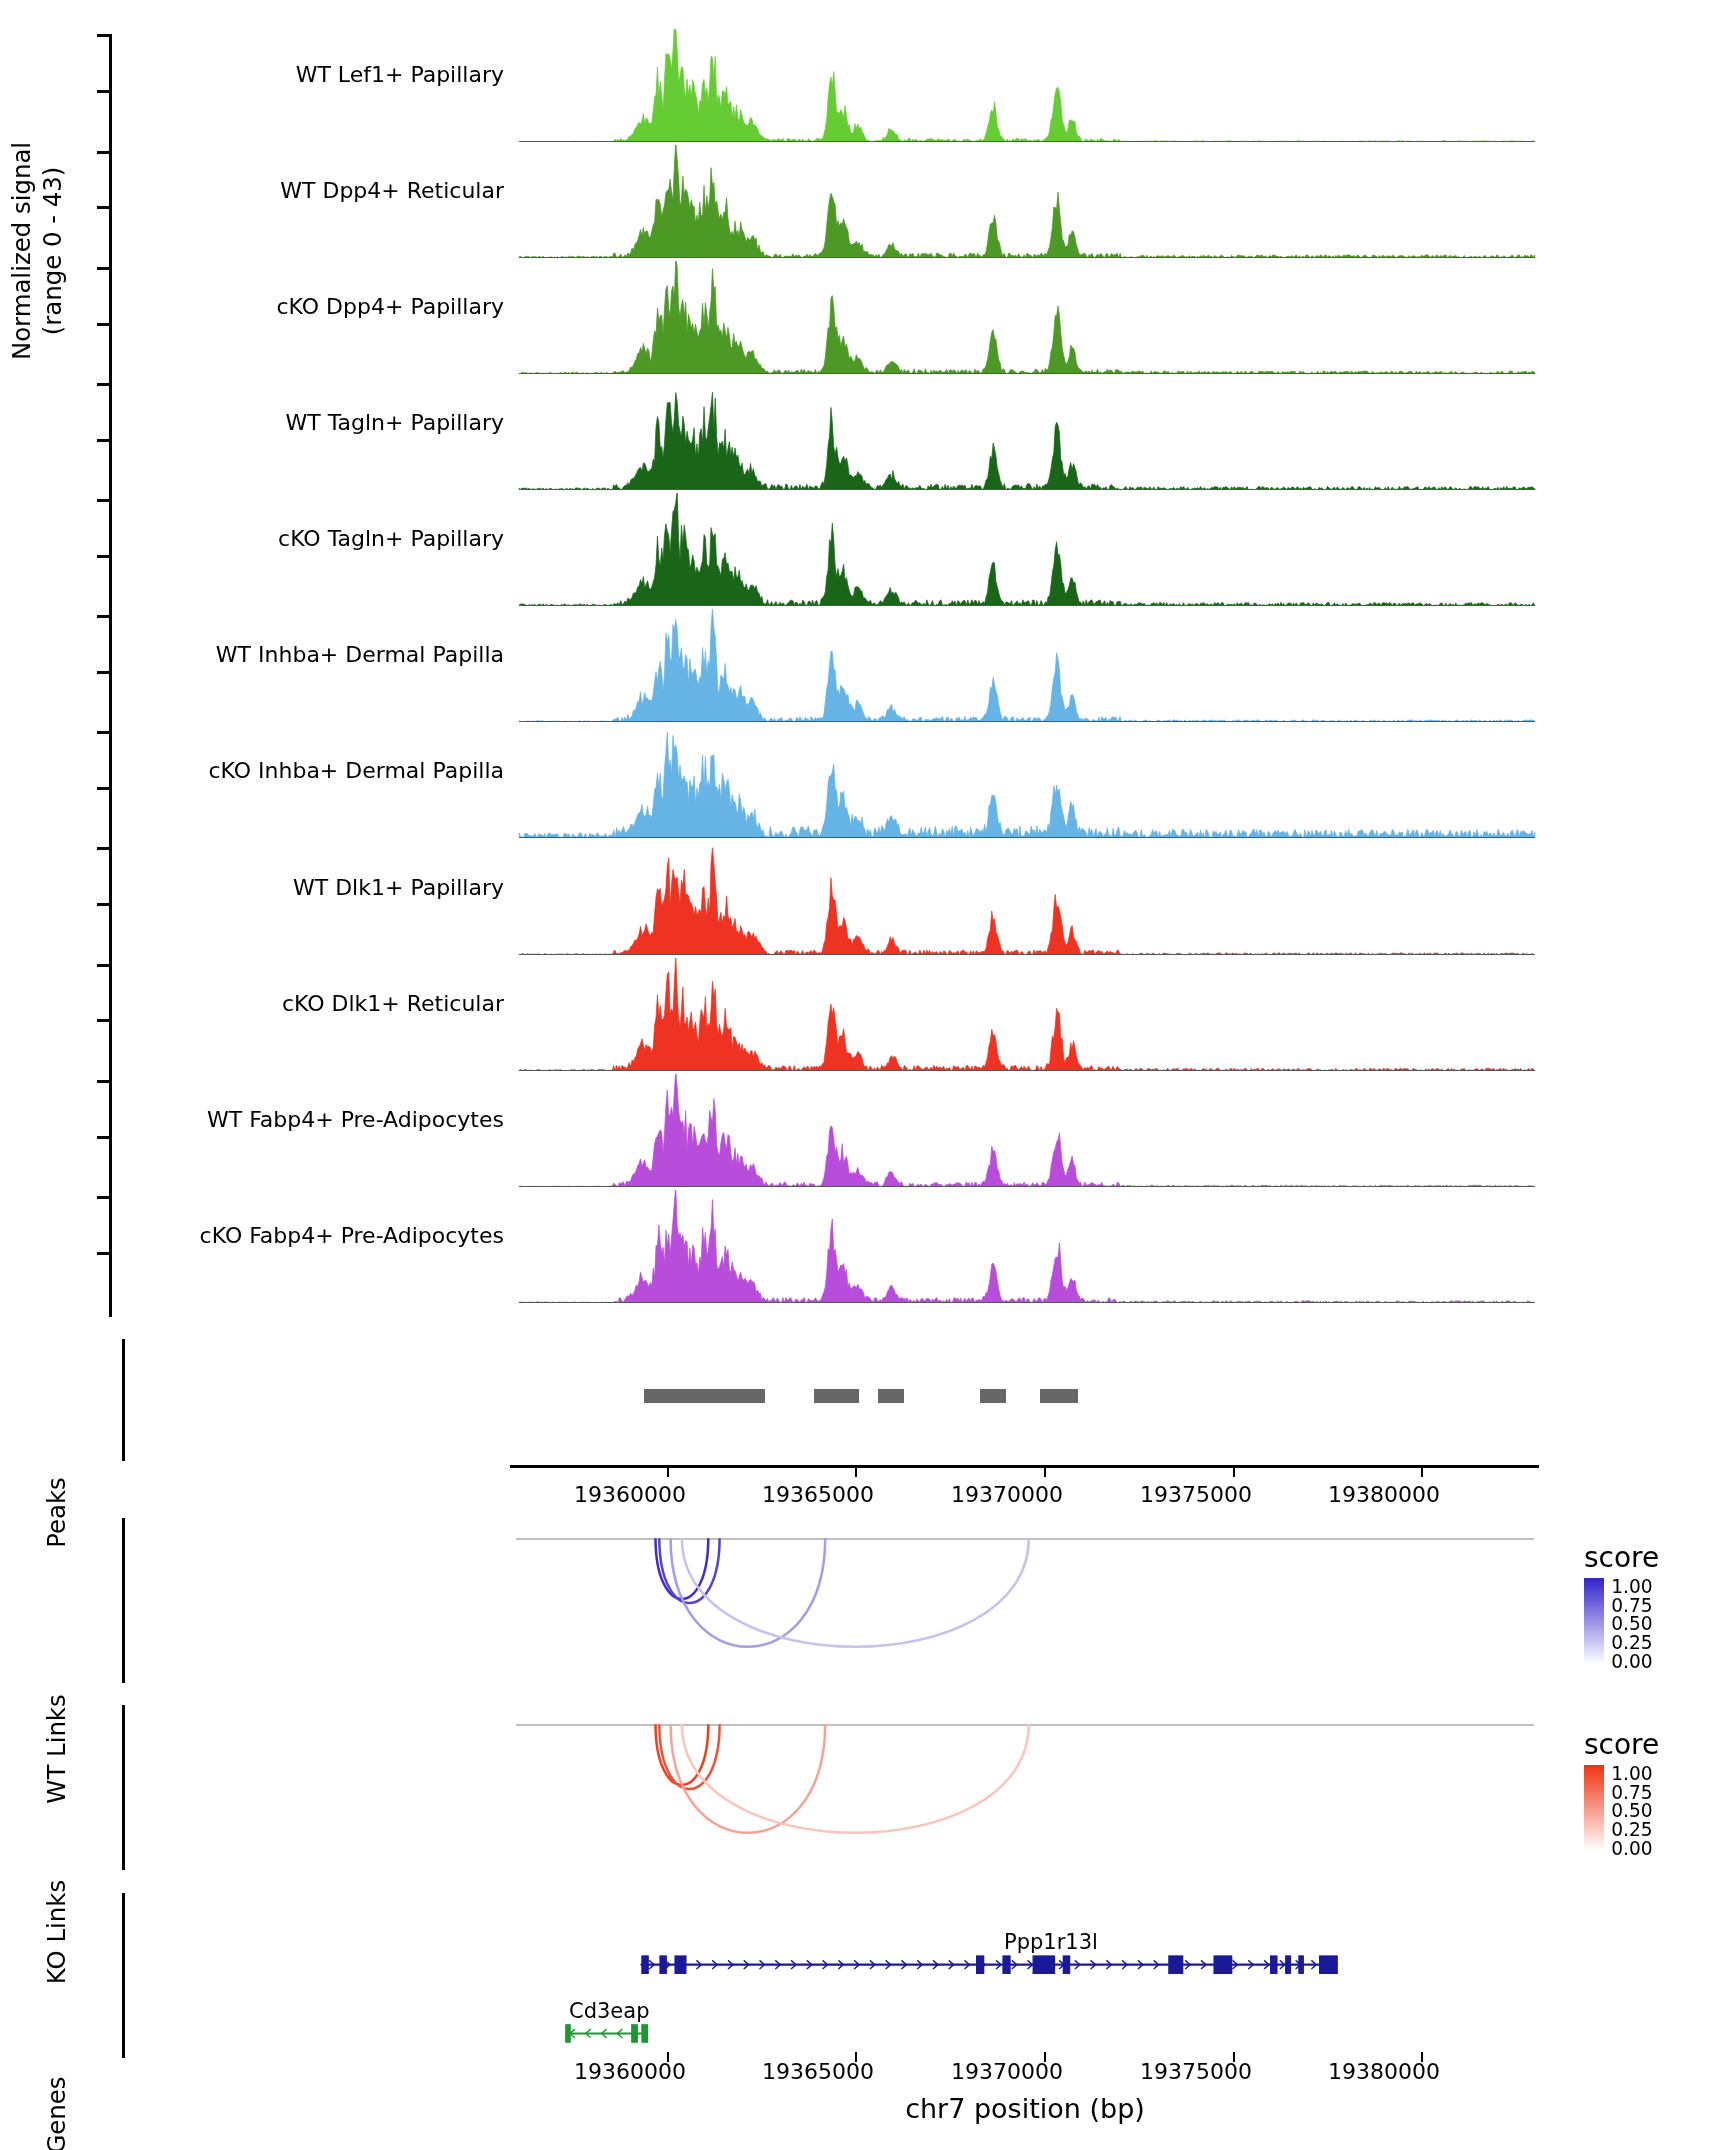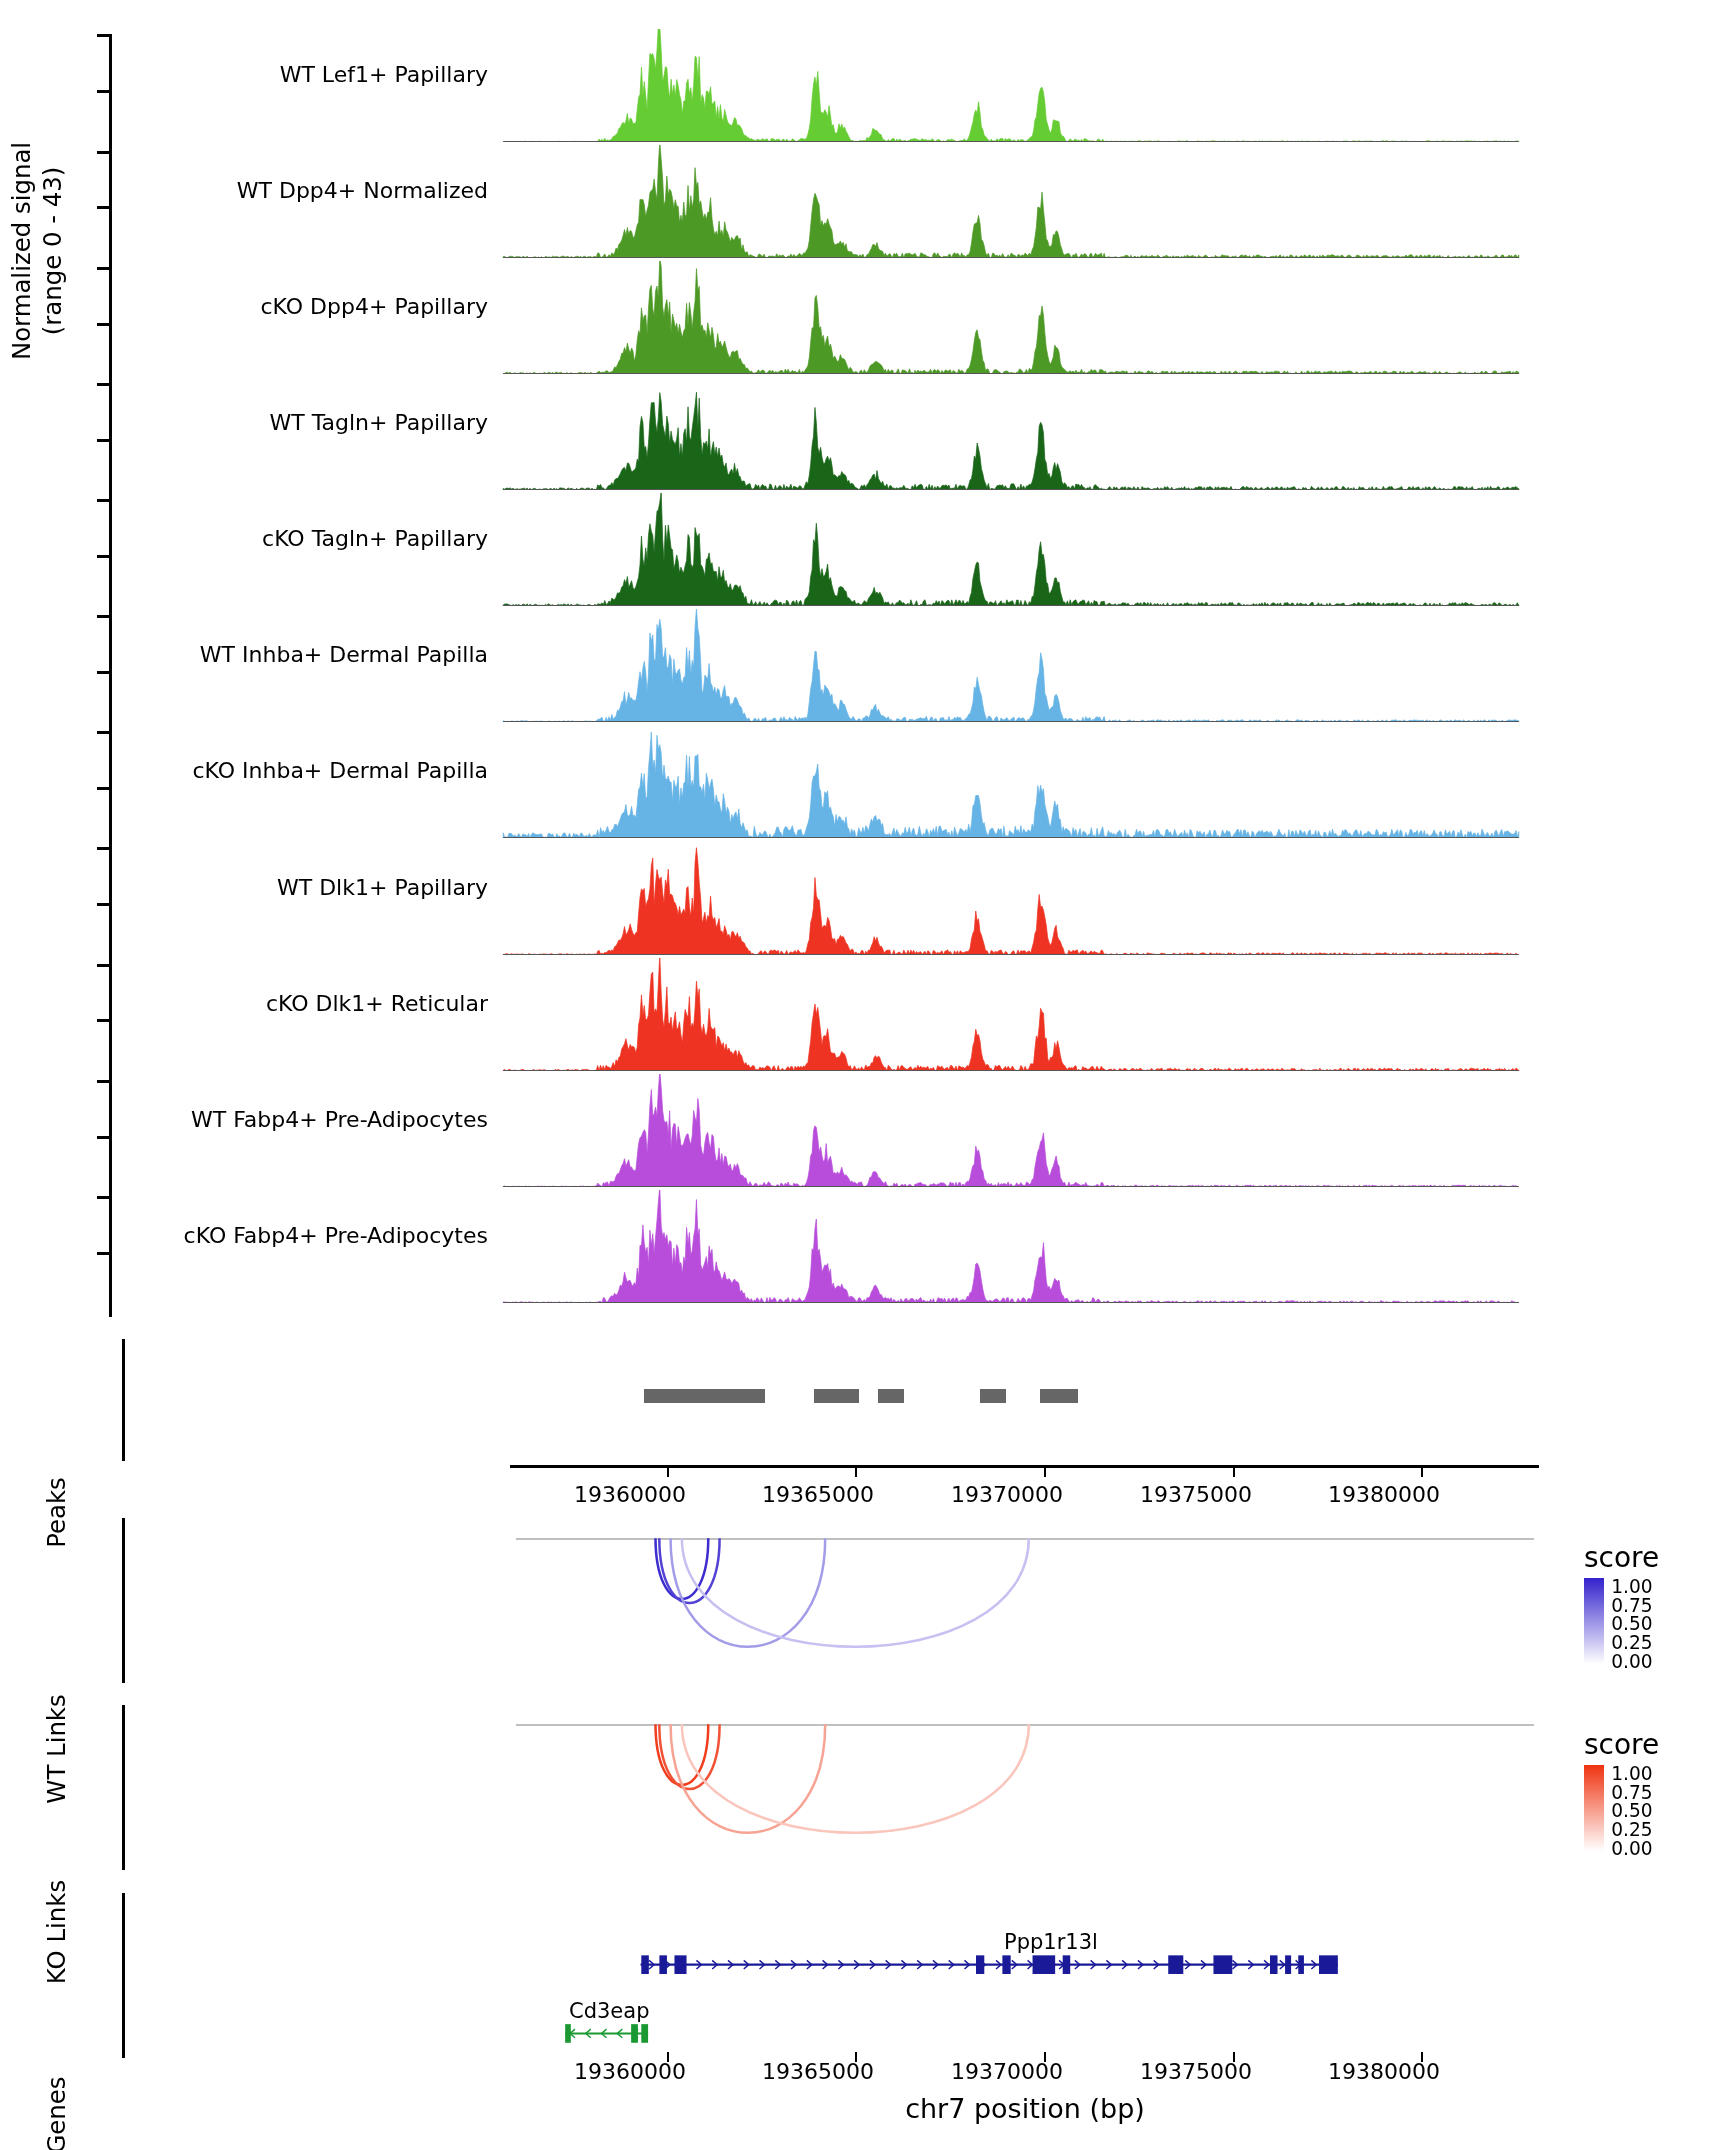--- a/index.html
+++ b/index.html
@@ -51,21 +51,21 @@
   .tick {
     position: absolute;
     background: #000000;
     height: 2.9px;
     width: 13px;
   }
 
   
   .track {
     position: absolute;
-    left: 108px;
+    left: 124px;
     width: 1434px;
     height: 113px;
   }
   .track-label {
     position: absolute;
     left: 0px;
     top: 33px;
     width: 380px;
     text-align: right;
     font-size: 22px;
@@ -173,21 +173,21 @@
       <div class="track" style="top: 29px;">
         <div class="track-label">WT Lef1+ Papillary</div>
         <div class="track-plot">
           <svg width="1018" height="113" viewBox="0 0 1420 158">
             <path d="M 0 158 L 0.0 157.8 L 2.0 157.4 L 3.9 157.5 L 5.9 157.4 L 7.9 157.8 L 9.9 157.3 L 11.8 158.0 L 13.8 157.5 L 15.8 157.4 L 17.8 157.2 L 19.7 157.7 L 21.7 157.7 L 23.7 157.0 L 25.6 158.0 L 27.6 157.9 L 29.6 157.0 L 31.6 157.0 L 33.5 157.5 L 35.5 157.7 L 37.5 157.6 L 39.4 157.0 L 41.4 157.3 L 43.4 157.6 L 45.4 157.2 L 47.3 157.3 L 49.3 157.3 L 51.3 157.0 L 53.3 157.2 L 55.2 157.3 L 57.2 157.3 L 59.2 157.8 L 61.1 157.9 L 63.1 157.4 L 65.1 157.0 L 67.1 157.9 L 69.0 157.3 L 71.0 157.2 L 73.0 157.7 L 74.9 157.2 L 76.9 157.0 L 78.9 157.1 L 80.9 157.9 L 82.8 157.9 L 84.8 157.1 L 86.8 157.8 L 88.8 157.5 L 90.7 157.7 L 92.7 157.8 L 94.7 157.0 L 96.6 157.6 L 98.6 157.1 L 100.6 157.0 L 102.6 157.7 L 104.5 157.0 L 106.5 157.4 L 108.5 157.2 L 110.4 157.1 L 112.4 157.8 L 114.4 158.0 L 116.4 157.8 L 118.3 157.9 L 120.3 157.4 L 122.3 157.6 L 124.2 157.3 L 126.2 157.5 L 128.2 157.5 L 130.2 157.7 L 132.1 156.8 L 134.1 154.1 L 136.1 156.1 L 138.1 154.1 L 140.0 156.5 L 142.0 152.9 L 144.0 155.8 L 145.9 155.1 L 147.9 155.9 L 149.9 154.8 L 151.9 153.7 L 153.8 149.9 L 155.8 149.9 L 157.8 147.2 L 159.8 145.8 L 161.7 139.2 L 163.7 137.8 L 165.7 133.2 L 167.6 130.4 L 169.6 133.3 L 171.6 128.6 L 173.6 118.0 L 175.5 132.6 L 177.5 124.5 L 179.5 125.8 L 181.4 132.6 L 183.4 131.6 L 185.4 131.8 L 187.4 112.9 L 189.3 95.9 L 191.3 91.4 L 193.3 53.1 L 195.3 92.9 L 197.2 73.5 L 199.2 92.5 L 201.2 112.9 L 203.1 72.3 L 205.1 34.3 L 207.1 35.9 L 209.1 34.6 L 211.0 41.3 L 213.0 56.3 L 215.0 30.4 L 216.9 -4.8 L 218.9 -4.8 L 220.9 30.1 L 222.9 73.8 L 224.8 65.7 L 226.8 52.8 L 228.8 53.9 L 230.8 82.9 L 232.7 97.5 L 234.7 70.1 L 236.7 90.9 L 238.6 78.2 L 240.6 94.6 L 242.6 70.7 L 244.6 79.0 L 246.5 91.5 L 248.5 98.8 L 250.5 118.8 L 252.4 100.9 L 254.4 100.3 L 256.4 75.7 L 258.4 70.2 L 260.3 91.4 L 262.3 82.0 L 264.3 101.9 L 266.3 77.3 L 268.2 38.2 L 270.2 39.8 L 272.2 69.8 L 274.1 38.5 L 276.1 103.3 L 278.1 91.8 L 280.1 96.6 L 282.0 110.7 L 284.0 86.7 L 286.0 87.1 L 287.9 92.1 L 289.9 80.8 L 291.9 105.2 L 293.9 103.7 L 295.8 100.6 L 297.8 124.0 L 299.8 108.2 L 301.8 125.8 L 303.7 105.8 L 305.7 124.0 L 307.7 129.4 L 309.6 112.4 L 311.6 121.1 L 313.6 129.5 L 315.6 132.8 L 317.5 133.6 L 319.5 135.7 L 321.5 130.6 L 323.4 123.7 L 325.4 126.0 L 327.4 135.1 L 329.4 133.8 L 331.3 136.0 L 333.3 139.2 L 335.3 145.4 L 337.3 148.8 L 339.2 148.9 L 341.2 151.6 L 343.2 152.1 L 345.1 154.1 L 347.1 153.2 L 349.1 154.8 L 351.1 155.3 L 353.0 156.4 L 355.0 154.3 L 357.0 154.4 L 358.9 155.5 L 360.9 155.3 L 362.9 153.1 L 364.9 155.2 L 366.8 154.5 L 368.8 153.5 L 370.8 156.3 L 372.8 158.0 L 374.7 153.3 L 376.7 153.4 L 378.7 154.1 L 380.6 155.7 L 382.6 154.4 L 384.6 154.1 L 386.6 155.0 L 388.5 157.6 L 390.5 154.5 L 392.5 154.3 L 394.4 157.4 L 396.4 153.8 L 398.4 157.1 L 400.4 156.2 L 402.3 157.0 L 404.3 153.4 L 406.3 155.0 L 408.2 156.3 L 410.2 157.4 L 412.2 156.2 L 414.2 154.8 L 416.1 153.3 L 418.1 153.0 L 420.1 154.0 L 422.1 153.7 L 424.0 153.4 L 426.0 147.2 L 428.0 138.7 L 429.9 125.9 L 431.9 96.4 L 433.9 76.7 L 435.9 67.2 L 437.8 79.6 L 439.8 59.4 L 441.8 88.4 L 443.8 115.2 L 445.7 116.8 L 447.7 118.1 L 449.7 112.8 L 451.6 116.5 L 453.6 123.6 L 455.6 107.1 L 457.6 121.2 L 459.5 136.3 L 461.5 133.6 L 463.5 144.3 L 465.4 145.9 L 467.4 144.2 L 469.4 132.5 L 471.4 139.1 L 473.3 132.8 L 475.3 139.2 L 477.3 136.9 L 479.3 142.9 L 481.2 146.1 L 483.2 150.8 L 485.2 154.2 L 487.1 156.2 L 489.1 155.9 L 491.1 157.7 L 493.1 157.0 L 495.0 157.7 L 497.0 157.0 L 499.0 155.8 L 500.9 156.2 L 502.9 156.0 L 504.9 156.0 L 506.9 155.9 L 508.8 151.5 L 510.8 153.8 L 512.8 150.0 L 514.8 147.6 L 516.7 139.2 L 518.7 140.2 L 520.7 142.2 L 522.6 141.9 L 524.6 145.0 L 526.6 147.3 L 528.6 147.9 L 530.5 154.0 L 532.5 154.4 L 534.5 156.4 L 536.4 157.4 L 538.4 154.5 L 540.4 156.8 L 542.4 155.1 L 544.3 153.2 L 546.3 152.9 L 548.3 157.5 L 550.3 153.9 L 552.2 157.1 L 554.2 153.7 L 556.2 155.6 L 558.1 156.6 L 560.1 156.4 L 562.1 155.4 L 564.1 158.0 L 566.0 156.2 L 568.0 155.6 L 570.0 154.0 L 571.9 154.2 L 573.9 153.6 L 575.9 153.3 L 577.9 154.1 L 579.8 155.0 L 581.8 155.5 L 583.8 155.7 L 585.8 153.0 L 587.7 155.3 L 589.7 154.7 L 591.7 154.9 L 593.6 156.0 L 595.6 155.2 L 597.6 155.9 L 599.6 153.5 L 601.5 154.8 L 603.5 157.7 L 605.5 156.4 L 607.4 154.6 L 609.4 154.6 L 611.4 156.2 L 613.4 157.6 L 615.3 156.3 L 617.3 157.5 L 619.3 157.0 L 621.3 154.6 L 623.2 155.0 L 625.2 155.2 L 627.2 153.7 L 629.1 155.8 L 631.1 155.4 L 633.1 157.3 L 635.1 157.4 L 637.0 157.0 L 639.0 155.8 L 641.0 156.0 L 642.9 155.7 L 644.9 153.4 L 646.9 156.4 L 648.9 155.3 L 650.8 151.8 L 652.8 145.7 L 654.8 137.5 L 656.8 130.5 L 658.7 118.7 L 660.7 113.3 L 662.7 117.8 L 664.6 101.7 L 666.6 116.7 L 668.6 136.6 L 670.6 140.6 L 672.5 148.6 L 674.5 150.3 L 676.5 153.1 L 678.4 155.0 L 680.4 157.8 L 682.4 154.0 L 684.4 156.8 L 686.3 156.1 L 688.3 157.0 L 690.3 153.4 L 692.3 155.9 L 694.2 153.9 L 696.2 153.2 L 698.2 152.9 L 700.1 157.2 L 702.1 153.0 L 704.1 155.0 L 706.1 154.1 L 708.0 153.3 L 710.0 155.1 L 712.0 156.7 L 713.9 154.9 L 715.9 156.2 L 717.9 157.7 L 719.9 154.4 L 721.8 156.1 L 723.8 154.7 L 725.8 154.8 L 727.7 155.4 L 729.7 157.5 L 731.7 156.4 L 733.7 154.7 L 735.6 153.1 L 737.6 150.9 L 739.6 150.3 L 741.6 142.4 L 743.5 127.3 L 745.5 123.0 L 747.5 104.8 L 749.4 89.8 L 751.4 82.7 L 753.4 81.6 L 755.4 88.4 L 757.3 102.8 L 759.3 126.9 L 761.3 134.0 L 763.3 141.2 L 765.2 145.7 L 767.2 140.3 L 769.2 127.1 L 771.1 127.5 L 773.1 128.5 L 775.1 128.7 L 777.1 129.6 L 779.0 144.4 L 781.0 149.2 L 783.0 149.8 L 784.9 152.3 L 786.9 157.6 L 788.9 157.0 L 790.9 156.1 L 792.8 153.5 L 794.8 155.6 L 796.8 157.1 L 798.8 154.3 L 800.7 154.0 L 802.7 156.1 L 804.7 155.0 L 806.6 157.7 L 808.6 154.3 L 810.6 157.7 L 812.6 153.0 L 814.5 153.8 L 816.5 154.8 L 818.5 156.3 L 820.4 156.6 L 822.4 156.5 L 824.4 156.1 L 826.4 157.2 L 828.3 157.9 L 830.3 155.7 L 832.3 153.6 L 834.3 155.1 L 836.2 157.5 L 838.2 154.0 L 840.2 156.9 L 842.1 157.3 L 844.1 156.6 L 846.1 157.4 L 848.1 157.7 L 850.0 156.6 L 852.0 157.7 L 854.0 157.5 L 855.9 156.6 L 857.9 157.8 L 859.9 156.6 L 861.9 157.9 L 863.8 156.5 L 865.8 157.5 L 867.8 157.0 L 869.8 156.7 L 871.7 157.5 L 873.7 158.0 L 875.7 156.7 L 877.6 157.1 L 879.6 156.7 L 881.6 157.3 L 883.6 156.9 L 885.5 157.7 L 887.5 156.4 L 889.5 156.3 L 891.4 156.5 L 893.4 157.4 L 895.4 157.8 L 897.4 156.3 L 899.3 157.1 L 901.3 156.5 L 903.3 156.7 L 905.2 156.3 L 907.2 157.2 L 909.2 157.5 L 911.2 156.4 L 913.1 157.4 L 915.1 156.4 L 917.1 156.6 L 919.1 157.8 L 921.0 157.0 L 923.0 157.9 L 925.0 157.6 L 926.9 156.8 L 928.9 157.7 L 930.9 156.8 L 932.9 157.5 L 934.8 157.5 L 936.8 157.5 L 938.8 158.0 L 940.8 156.9 L 942.7 157.4 L 944.7 156.3 L 946.7 156.7 L 948.6 157.3 L 950.6 156.5 L 952.6 157.9 L 954.6 156.4 L 956.5 156.3 L 958.5 157.6 L 960.5 157.5 L 962.4 157.3 L 964.4 157.2 L 966.4 157.7 L 968.4 157.4 L 970.3 157.0 L 972.3 156.4 L 974.3 157.7 L 976.3 156.8 L 978.2 157.1 L 980.2 157.9 L 982.2 156.9 L 984.1 156.9 L 986.1 157.1 L 988.1 157.0 L 990.1 156.7 L 992.0 156.4 L 994.0 156.3 L 996.0 157.0 L 997.9 157.3 L 999.9 157.0 L 1001.9 158.0 L 1003.9 156.4 L 1005.8 157.8 L 1007.8 156.5 L 1009.8 156.9 L 1011.8 157.5 L 1013.7 156.6 L 1015.7 157.6 L 1017.7 156.9 L 1019.6 157.8 L 1021.6 157.1 L 1023.6 157.5 L 1025.6 156.7 L 1027.5 156.6 L 1029.5 157.7 L 1031.5 157.6 L 1033.4 156.5 L 1035.4 156.3 L 1037.4 157.2 L 1039.4 157.1 L 1041.3 156.7 L 1043.3 157.6 L 1045.3 157.5 L 1047.3 157.9 L 1049.2 157.8 L 1051.2 156.4 L 1053.2 158.0 L 1055.1 157.5 L 1057.1 156.5 L 1059.1 157.8 L 1061.1 156.4 L 1063.0 157.3 L 1065.0 157.1 L 1067.0 157.1 L 1068.9 157.2 L 1070.9 157.0 L 1072.9 156.6 L 1074.9 157.3 L 1076.8 156.8 L 1078.8 157.8 L 1080.8 156.5 L 1082.8 157.8 L 1084.7 157.2 L 1086.7 156.8 L 1088.7 156.6 L 1090.6 156.3 L 1092.6 157.6 L 1094.6 157.8 L 1096.6 156.4 L 1098.5 157.4 L 1100.5 157.5 L 1102.5 156.7 L 1104.4 157.8 L 1106.4 157.2 L 1108.4 156.8 L 1110.4 157.4 L 1112.3 156.8 L 1114.3 157.7 L 1116.3 156.6 L 1118.3 156.7 L 1120.2 157.8 L 1122.2 156.7 L 1124.2 157.1 L 1126.1 156.7 L 1128.1 157.2 L 1130.1 157.8 L 1132.1 157.0 L 1134.0 157.3 L 1136.0 157.4 L 1138.0 157.4 L 1139.9 156.5 L 1141.9 157.4 L 1143.9 157.2 L 1145.9 157.8 L 1147.8 157.4 L 1149.8 157.3 L 1151.8 156.4 L 1153.8 158.0 L 1155.7 156.9 L 1157.7 157.7 L 1159.7 156.6 L 1161.6 157.3 L 1163.6 157.8 L 1165.6 157.0 L 1167.6 157.9 L 1169.5 157.4 L 1171.5 157.3 L 1173.5 158.0 L 1175.4 156.3 L 1177.4 157.1 L 1179.4 156.4 L 1181.4 157.4 L 1183.3 157.7 L 1185.3 157.9 L 1187.3 156.8 L 1189.3 156.4 L 1191.2 156.6 L 1193.2 157.6 L 1195.2 156.7 L 1197.1 156.4 L 1199.1 157.1 L 1201.1 157.3 L 1203.1 156.8 L 1205.0 157.1 L 1207.0 156.4 L 1209.0 157.2 L 1210.9 156.8 L 1212.9 156.5 L 1214.9 156.5 L 1216.9 157.8 L 1218.8 157.8 L 1220.8 157.7 L 1222.8 157.7 L 1224.8 157.3 L 1226.7 157.8 L 1228.7 156.3 L 1230.7 156.4 L 1232.6 157.0 L 1234.6 156.3 L 1236.6 156.4 L 1238.6 157.7 L 1240.5 157.8 L 1242.5 156.5 L 1244.5 156.7 L 1246.4 157.1 L 1248.4 156.9 L 1250.4 157.7 L 1252.4 158.0 L 1254.3 157.6 L 1256.3 156.4 L 1258.3 157.2 L 1260.3 157.1 L 1262.2 156.5 L 1264.2 157.0 L 1266.2 157.6 L 1268.1 157.3 L 1270.1 157.1 L 1272.1 157.8 L 1274.1 156.8 L 1276.0 157.6 L 1278.0 157.8 L 1280.0 157.6 L 1281.9 157.9 L 1283.9 157.5 L 1285.9 157.6 L 1287.9 157.7 L 1289.8 157.0 L 1291.8 156.4 L 1293.8 156.4 L 1295.8 156.4 L 1297.7 157.7 L 1299.7 157.1 L 1301.7 157.3 L 1303.6 157.1 L 1305.6 156.7 L 1307.6 156.9 L 1309.6 157.8 L 1311.5 156.8 L 1313.5 156.6 L 1315.5 156.3 L 1317.4 157.6 L 1319.4 157.0 L 1321.4 156.6 L 1323.4 157.6 L 1325.3 156.4 L 1327.3 157.3 L 1329.3 157.3 L 1331.3 157.6 L 1333.2 156.5 L 1335.2 157.3 L 1337.2 156.7 L 1339.1 157.2 L 1341.1 156.5 L 1343.1 157.3 L 1345.1 156.8 L 1347.0 156.4 L 1349.0 156.5 L 1351.0 156.6 L 1352.9 156.5 L 1354.9 156.7 L 1356.9 157.1 L 1358.9 156.6 L 1360.8 157.4 L 1362.8 157.7 L 1364.8 156.8 L 1366.8 157.9 L 1368.7 157.9 L 1370.7 157.8 L 1372.7 156.5 L 1374.6 157.8 L 1376.6 156.3 L 1378.6 157.7 L 1380.6 156.7 L 1382.5 157.8 L 1384.5 156.7 L 1386.5 156.7 L 1388.4 156.3 L 1390.4 156.9 L 1392.4 157.5 L 1394.4 156.4 L 1396.3 157.5 L 1398.3 157.1 L 1400.3 156.5 L 1402.3 157.8 L 1404.2 156.8 L 1406.2 156.9 L 1408.2 157.6 L 1410.1 157.9 L 1412.1 157.8 L 1414.1 157.4 L 1416.1 156.6 L 1418.0 156.6 L 1420.0 156.7 L 1420 158 Z" fill="#66cc33" stroke="#66cc33" stroke-width="1"></path>
             <line x1="0" y1="157.5" x2="1420" y2="157.5" stroke="#555555" stroke-width="1.5"></line>
           </svg>
         </div>
       </div>
       <div class="track" style="top: 145px;">
-        <div class="track-label">WT Dpp4+ Normalized</div>
+        <div class="track-label">WT Dpp4+ Reticular</div>
         <div class="track-plot">
           <svg width="1018" height="113" viewBox="0 0 1420 158">
             <path d="M 0 158 L 0.0 156.0 L 2.0 156.0 L 3.9 157.0 L 5.9 157.8 L 7.9 156.3 L 9.9 155.5 L 11.8 155.8 L 13.8 156.1 L 15.8 157.3 L 17.8 156.3 L 19.7 156.1 L 21.7 156.1 L 23.7 156.4 L 25.6 157.7 L 27.6 155.5 L 29.6 156.5 L 31.6 157.1 L 33.5 155.5 L 35.5 157.4 L 37.5 157.6 L 39.4 157.3 L 41.4 157.6 L 43.4 156.3 L 45.4 156.6 L 47.3 157.6 L 49.3 156.6 L 51.3 158.0 L 53.3 156.1 L 55.2 157.5 L 57.2 157.8 L 59.2 155.7 L 61.1 156.5 L 63.1 156.8 L 65.1 156.5 L 67.1 157.2 L 69.0 155.4 L 71.0 156.7 L 73.0 155.8 L 74.9 156.3 L 76.9 156.4 L 78.9 157.2 L 80.9 156.1 L 82.8 155.4 L 84.8 155.5 L 86.8 156.6 L 88.8 156.1 L 90.7 155.6 L 92.7 157.9 L 94.7 156.2 L 96.6 156.7 L 98.6 157.6 L 100.6 156.2 L 102.6 155.8 L 104.5 155.5 L 106.5 156.9 L 108.5 155.6 L 110.4 157.6 L 112.4 155.6 L 114.4 155.6 L 116.4 157.5 L 118.3 156.4 L 120.3 156.4 L 122.3 156.0 L 124.2 157.4 L 126.2 156.2 L 128.2 155.9 L 130.2 156.9 L 132.1 150.9 L 134.1 151.5 L 136.1 157.4 L 138.1 156.7 L 140.0 155.6 L 142.0 152.3 L 144.0 157.0 L 145.9 156.4 L 147.9 153.3 L 149.9 155.9 L 151.9 150.7 L 153.8 153.6 L 155.8 150.5 L 157.8 144.0 L 159.8 146.3 L 161.7 139.0 L 163.7 136.9 L 165.7 133.2 L 167.6 126.6 L 169.6 118.2 L 171.6 127.0 L 173.6 115.4 L 175.5 124.8 L 177.5 119.6 L 179.5 121.1 L 181.4 128.9 L 183.4 129.1 L 185.4 120.6 L 187.4 111.6 L 189.3 108.0 L 191.3 76.0 L 193.3 76.7 L 195.3 76.1 L 197.2 83.3 L 199.2 100.1 L 201.2 91.2 L 203.1 84.4 L 205.1 66.9 L 207.1 63.5 L 209.1 62.1 L 211.0 47.5 L 213.0 65.5 L 215.0 75.8 L 216.9 29.3 L 218.9 -4.8 L 220.9 20.4 L 222.9 47.2 L 224.8 85.0 L 226.8 77.4 L 228.8 43.5 L 230.8 69.9 L 232.7 61.8 L 234.7 65.1 L 236.7 74.9 L 238.6 88.9 L 240.6 76.5 L 242.6 85.5 L 244.6 85.7 L 246.5 108.8 L 248.5 98.2 L 250.5 107.7 L 252.4 79.8 L 254.4 99.5 L 256.4 97.3 L 258.4 56.7 L 260.3 93.4 L 262.3 70.8 L 264.3 87.5 L 266.3 76.0 L 268.2 31.7 L 270.2 57.0 L 272.2 52.3 L 274.1 83.7 L 276.1 78.1 L 278.1 92.1 L 280.1 103.1 L 282.0 96.3 L 284.0 104.7 L 286.0 94.1 L 287.9 94.2 L 289.9 73.7 L 291.9 102.9 L 293.9 117.4 L 295.8 125.4 L 297.8 120.7 L 299.8 127.3 L 301.8 106.4 L 303.7 124.5 L 305.7 119.1 L 307.7 128.7 L 309.6 107.4 L 311.6 118.9 L 313.6 121.9 L 315.6 128.6 L 317.5 135.8 L 319.5 129.1 L 321.5 132.7 L 323.4 132.1 L 325.4 127.7 L 327.4 126.7 L 329.4 132.4 L 331.3 130.0 L 333.3 147.0 L 335.3 139.6 L 337.3 149.0 L 339.2 150.2 L 341.2 149.2 L 343.2 156.2 L 345.1 153.4 L 347.1 154.2 L 349.1 155.3 L 351.1 155.7 L 353.0 157.1 L 355.0 157.6 L 357.0 153.0 L 358.9 152.4 L 360.9 154.7 L 362.9 155.6 L 364.9 152.7 L 366.8 157.5 L 368.8 157.7 L 370.8 155.7 L 372.8 155.3 L 374.7 155.7 L 376.7 155.2 L 378.7 156.1 L 380.6 155.8 L 382.6 152.1 L 384.6 156.3 L 386.6 153.7 L 388.5 155.4 L 390.5 153.7 L 392.5 154.9 L 394.4 157.3 L 396.4 157.1 L 398.4 155.1 L 400.4 155.7 L 402.3 152.5 L 404.3 156.3 L 406.3 153.0 L 408.2 155.6 L 410.2 155.4 L 412.2 153.9 L 414.2 151.3 L 416.1 153.4 L 418.1 154.6 L 420.1 150.8 L 422.1 151.3 L 424.0 147.4 L 426.0 144.2 L 428.0 133.6 L 429.9 113.2 L 431.9 91.9 L 433.9 76.3 L 435.9 67.6 L 437.8 72.1 L 439.8 78.6 L 441.8 83.8 L 443.8 112.8 L 445.7 105.7 L 447.7 113.4 L 449.7 108.7 L 451.6 111.0 L 453.6 103.0 L 455.6 110.6 L 457.6 115.2 L 459.5 119.4 L 461.5 135.1 L 463.5 139.6 L 465.4 139.1 L 467.4 137.7 L 469.4 137.9 L 471.4 134.2 L 473.3 138.7 L 475.3 136.1 L 477.3 142.8 L 479.3 138.1 L 481.2 148.2 L 483.2 148.8 L 485.2 149.4 L 487.1 149.4 L 489.1 153.4 L 491.1 153.1 L 493.1 153.3 L 495.0 153.7 L 497.0 156.1 L 499.0 153.3 L 500.9 155.6 L 502.9 152.5 L 504.9 157.6 L 506.9 156.6 L 508.8 153.2 L 510.8 152.8 L 512.8 148.2 L 514.8 144.6 L 516.7 139.4 L 518.7 139.0 L 520.7 141.9 L 522.6 136.5 L 524.6 144.4 L 526.6 147.3 L 528.6 148.0 L 530.5 148.7 L 532.5 154.5 L 534.5 151.3 L 536.4 155.5 L 538.4 153.9 L 540.4 151.7 L 542.4 154.6 L 544.3 157.5 L 546.3 151.8 L 548.3 153.1 L 550.3 151.5 L 552.2 155.6 L 554.2 156.2 L 556.2 156.2 L 558.1 151.3 L 560.1 157.6 L 562.1 152.4 L 564.1 151.6 L 566.0 152.5 L 568.0 151.0 L 570.0 153.0 L 571.9 153.4 L 573.9 153.0 L 575.9 151.3 L 577.9 155.4 L 579.8 156.2 L 581.8 157.3 L 583.8 150.9 L 585.8 151.3 L 587.7 153.5 L 589.7 153.5 L 591.7 154.7 L 593.6 156.2 L 595.6 156.4 L 597.6 158.0 L 599.6 157.0 L 601.5 151.9 L 603.5 150.8 L 605.5 155.6 L 607.4 150.9 L 609.4 154.7 L 611.4 155.7 L 613.4 157.7 L 615.3 155.5 L 617.3 155.9 L 619.3 155.7 L 621.3 156.5 L 623.2 152.8 L 625.2 153.5 L 627.2 157.8 L 629.1 152.4 L 631.1 150.8 L 633.1 153.1 L 635.1 151.1 L 637.0 153.2 L 639.0 156.9 L 641.0 150.8 L 642.9 154.9 L 644.9 154.5 L 646.9 156.8 L 648.9 153.6 L 650.8 153.5 L 652.8 148.8 L 654.8 137.0 L 656.8 121.5 L 658.7 110.6 L 660.7 109.4 L 662.7 108.4 L 664.6 98.4 L 666.6 109.7 L 668.6 131.7 L 670.6 134.5 L 672.5 141.1 L 674.5 151.1 L 676.5 154.4 L 678.4 151.2 L 680.4 157.9 L 682.4 157.6 L 684.4 151.1 L 686.3 152.1 L 688.3 154.8 L 690.3 154.2 L 692.3 155.7 L 694.2 153.9 L 696.2 157.0 L 698.2 151.7 L 700.1 155.8 L 702.1 156.9 L 704.1 156.7 L 706.1 153.4 L 708.0 157.7 L 710.0 151.2 L 712.0 152.3 L 713.9 154.3 L 715.9 154.6 L 717.9 157.4 L 719.9 153.0 L 721.8 153.7 L 723.8 155.5 L 725.8 153.6 L 727.7 155.0 L 729.7 151.1 L 731.7 152.9 L 733.7 154.9 L 735.6 151.1 L 737.6 153.8 L 739.6 146.7 L 741.6 142.1 L 743.5 129.2 L 745.5 114.8 L 747.5 86.7 L 749.4 87.5 L 751.4 89.2 L 753.4 65.9 L 755.4 90.8 L 757.3 108.9 L 759.3 131.1 L 761.3 134.3 L 763.3 142.0 L 765.2 141.8 L 767.2 139.4 L 769.2 125.0 L 771.1 126.2 L 773.1 120.0 L 775.1 121.4 L 777.1 129.1 L 779.0 139.7 L 781.0 145.0 L 783.0 152.2 L 784.9 153.7 L 786.9 152.6 L 788.9 152.0 L 790.9 151.4 L 792.8 154.4 L 794.8 157.9 L 796.8 153.3 L 798.8 154.4 L 800.7 151.4 L 802.7 155.6 L 804.7 157.4 L 806.6 155.7 L 808.6 152.4 L 810.6 155.0 L 812.6 152.0 L 814.5 152.5 L 816.5 155.9 L 818.5 157.7 L 820.4 152.6 L 822.4 151.4 L 824.4 157.2 L 826.4 154.5 L 828.3 151.4 L 830.3 154.2 L 832.3 153.5 L 834.3 153.0 L 836.2 150.9 L 838.2 157.8 L 840.2 151.5 L 842.1 157.3 L 844.1 157.7 L 846.1 155.8 L 848.1 156.8 L 850.0 157.1 L 852.0 157.1 L 854.0 156.9 L 855.9 156.4 L 857.9 156.8 L 859.9 157.8 L 861.9 157.8 L 863.8 156.4 L 865.8 156.2 L 867.8 156.4 L 869.8 154.1 L 871.7 154.4 L 873.7 154.8 L 875.7 157.5 L 877.6 154.2 L 879.6 157.9 L 881.6 156.4 L 883.6 155.5 L 885.5 157.0 L 887.5 156.0 L 889.5 157.6 L 891.4 155.3 L 893.4 154.7 L 895.4 155.8 L 897.4 155.7 L 899.3 154.6 L 901.3 156.8 L 903.3 155.6 L 905.2 156.0 L 907.2 154.3 L 909.2 155.9 L 911.2 155.9 L 913.1 156.7 L 915.1 153.8 L 917.1 155.4 L 919.1 157.1 L 921.0 157.7 L 923.0 155.5 L 925.0 155.9 L 926.9 154.3 L 928.9 155.3 L 930.9 156.8 L 932.9 155.9 L 934.8 157.2 L 936.8 154.7 L 938.8 157.1 L 940.8 155.9 L 942.7 156.0 L 944.7 155.6 L 946.7 157.8 L 948.6 155.5 L 950.6 157.4 L 952.6 154.7 L 954.6 156.5 L 956.5 153.7 L 958.5 155.7 L 960.5 155.7 L 962.4 155.2 L 964.4 154.5 L 966.4 156.1 L 968.4 155.9 L 970.3 157.9 L 972.3 154.2 L 974.3 156.3 L 976.3 156.5 L 978.2 156.9 L 980.2 154.9 L 982.2 154.0 L 984.1 155.2 L 986.1 157.9 L 988.1 157.5 L 990.1 156.5 L 992.0 156.5 L 994.0 157.5 L 996.0 154.3 L 997.9 156.3 L 999.9 156.4 L 1001.9 157.1 L 1003.9 154.4 L 1005.8 153.7 L 1007.8 154.7 L 1009.8 154.8 L 1011.8 155.1 L 1013.7 154.9 L 1015.7 157.0 L 1017.7 157.2 L 1019.6 155.3 L 1021.6 156.6 L 1023.6 155.0 L 1025.6 156.9 L 1027.5 157.8 L 1029.5 155.7 L 1031.5 154.2 L 1033.4 153.7 L 1035.4 155.4 L 1037.4 153.8 L 1039.4 154.7 L 1041.3 156.7 L 1043.3 154.9 L 1045.3 156.9 L 1047.3 157.3 L 1049.2 154.5 L 1051.2 156.2 L 1053.2 154.1 L 1055.1 153.8 L 1057.1 154.3 L 1059.1 155.6 L 1061.1 155.5 L 1063.0 156.7 L 1065.0 155.7 L 1067.0 156.9 L 1068.9 157.1 L 1070.9 157.5 L 1072.9 156.0 L 1074.9 155.8 L 1076.8 155.5 L 1078.8 156.2 L 1080.8 154.6 L 1082.8 157.2 L 1084.7 155.0 L 1086.7 153.8 L 1088.7 157.9 L 1090.6 154.9 L 1092.6 156.8 L 1094.6 156.6 L 1096.6 155.2 L 1098.5 157.5 L 1100.5 153.8 L 1102.5 153.9 L 1104.4 156.4 L 1106.4 157.3 L 1108.4 154.8 L 1110.4 155.9 L 1112.3 157.9 L 1114.3 155.3 L 1116.3 154.7 L 1118.3 156.7 L 1120.2 153.7 L 1122.2 154.6 L 1124.2 157.1 L 1126.1 154.5 L 1128.1 153.8 L 1130.1 157.1 L 1132.1 154.9 L 1134.0 155.3 L 1136.0 157.6 L 1138.0 154.9 L 1139.9 157.9 L 1141.9 154.2 L 1143.9 156.8 L 1145.9 153.8 L 1147.8 155.6 L 1149.8 156.5 L 1151.8 154.4 L 1153.8 154.0 L 1155.7 154.7 L 1157.7 153.7 L 1159.7 153.6 L 1161.6 154.2 L 1163.6 155.7 L 1165.6 155.3 L 1167.6 154.8 L 1169.5 156.5 L 1171.5 154.3 L 1173.5 154.1 L 1175.4 156.4 L 1177.4 157.4 L 1179.4 155.9 L 1181.4 154.2 L 1183.3 154.0 L 1185.3 155.4 L 1187.3 157.5 L 1189.3 156.6 L 1191.2 157.8 L 1193.2 154.1 L 1195.2 154.2 L 1197.1 155.2 L 1199.1 156.1 L 1201.1 157.3 L 1203.1 154.4 L 1205.0 158.0 L 1207.0 154.1 L 1209.0 155.0 L 1210.9 156.5 L 1212.9 155.4 L 1214.9 155.1 L 1216.9 155.1 L 1218.8 156.1 L 1220.8 154.7 L 1222.8 154.4 L 1224.8 156.7 L 1226.7 157.6 L 1228.7 155.7 L 1230.7 155.0 L 1232.6 155.0 L 1234.6 154.5 L 1236.6 155.6 L 1238.6 156.6 L 1240.5 156.8 L 1242.5 156.6 L 1244.5 154.7 L 1246.4 157.0 L 1248.4 155.7 L 1250.4 154.8 L 1252.4 155.6 L 1254.3 156.9 L 1256.3 156.1 L 1258.3 156.4 L 1260.3 156.2 L 1262.2 153.9 L 1264.2 156.0 L 1266.2 154.8 L 1268.1 153.6 L 1270.1 153.6 L 1272.1 155.4 L 1274.1 157.2 L 1276.0 155.0 L 1278.0 155.0 L 1280.0 157.3 L 1281.9 154.3 L 1283.9 154.1 L 1285.9 157.5 L 1287.9 154.6 L 1289.8 155.4 L 1291.8 155.4 L 1293.8 154.0 L 1295.8 153.8 L 1297.7 157.4 L 1299.7 155.9 L 1301.7 154.3 L 1303.6 157.0 L 1305.6 155.0 L 1307.6 155.8 L 1309.6 154.0 L 1311.5 157.5 L 1313.5 155.5 L 1315.5 157.4 L 1317.4 157.3 L 1319.4 157.1 L 1321.4 154.4 L 1323.4 157.8 L 1325.3 157.5 L 1327.3 156.5 L 1329.3 156.5 L 1331.3 155.7 L 1333.2 156.9 L 1335.2 156.4 L 1337.2 156.0 L 1339.1 156.6 L 1341.1 156.8 L 1343.1 155.2 L 1345.1 157.7 L 1347.0 156.9 L 1349.0 155.1 L 1351.0 154.7 L 1352.9 157.6 L 1354.9 156.7 L 1356.9 157.4 L 1358.9 155.1 L 1360.8 155.2 L 1362.8 155.9 L 1364.8 157.7 L 1366.8 153.8 L 1368.7 154.4 L 1370.7 157.8 L 1372.7 156.2 L 1374.6 156.8 L 1376.6 155.2 L 1378.6 155.9 L 1380.6 157.8 L 1382.5 156.7 L 1384.5 156.6 L 1386.5 155.4 L 1388.4 153.7 L 1390.4 156.1 L 1392.4 157.6 L 1394.4 156.7 L 1396.3 153.8 L 1398.3 153.9 L 1400.3 157.2 L 1402.3 156.3 L 1404.2 156.6 L 1406.2 153.9 L 1408.2 155.7 L 1410.1 154.4 L 1412.1 157.5 L 1414.1 154.0 L 1416.1 153.8 L 1418.0 157.4 L 1420.0 153.9 L 1420 158 Z" fill="#4d9926" stroke="#4d9926" stroke-width="1"></path>
             <line x1="0" y1="157.5" x2="1420" y2="157.5" stroke="#555555" stroke-width="1.5"></line>
           </svg>
         </div>
       </div>
       <div class="track" style="top: 261px;">
         <div class="track-label">cKO Dpp4+ Papillary</div>
         <div class="track-plot">

